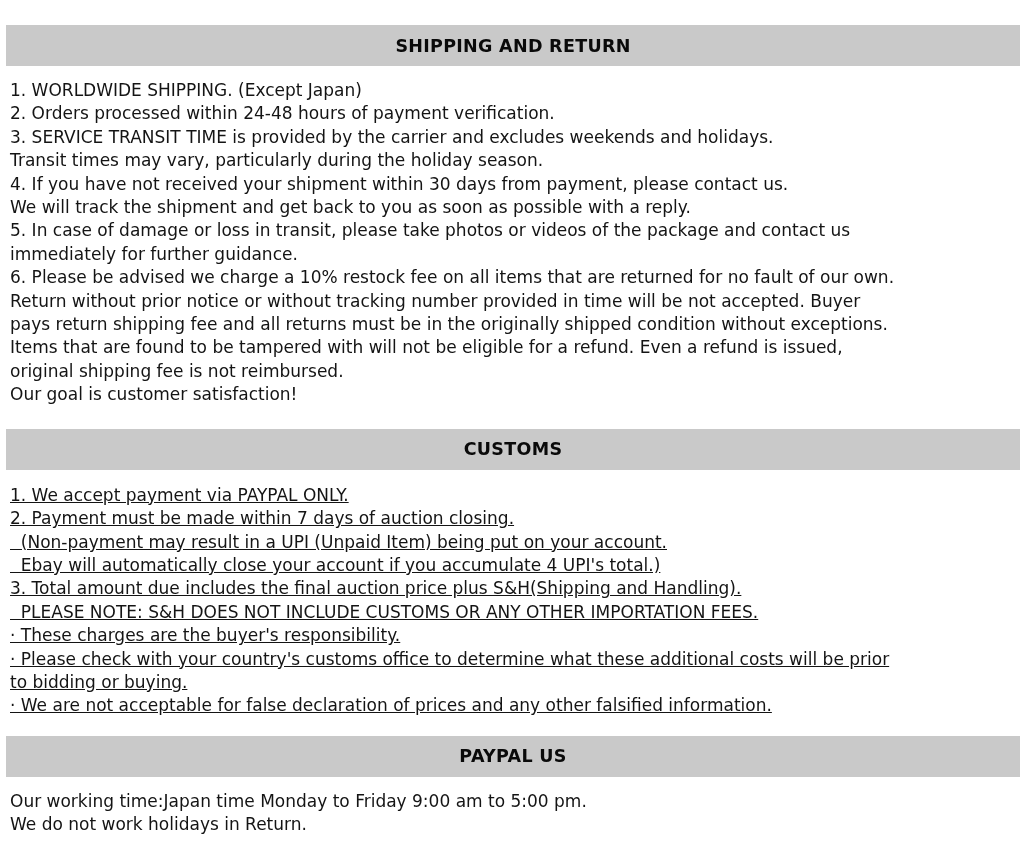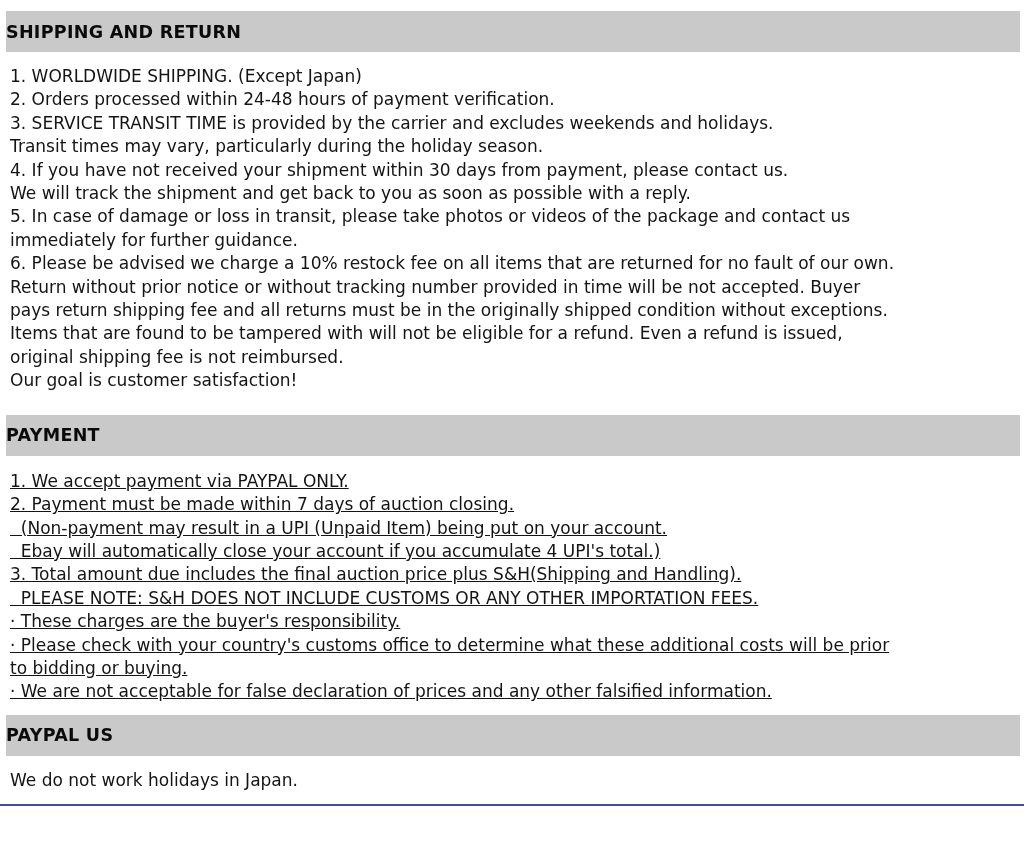--- a/index.html
+++ b/index.html
@@ -16,25 +16,26 @@
     font-family:"DejaVu Sans","Liberation Sans",sans-serif;
     color:var(--text-color);
     overflow:hidden;
   }
   .page{
     padding-top:7px;
     box-sizing:border-box;
     width:1024px;
   }
   .section-header{
-    margin:4px 4px 0 6px;
+    margin:18px 4px 0 6px;
     height:41px;
     background:var(--bar-color);
     display:flex;
     align-items:center;
+    justify-content:center;
     font-weight:bold;
     font-size:17.5px;
     letter-spacing:0.3px;
     color:#0a0a0a;
   }
   .text-block{
     padding:13px 0 0 10px;
     margin-bottom:22px;
     font-size:17px;
     line-height:23.4px;
@@ -54,24 +55,24 @@
 <body>
 
 <div class="page">
 
   <div class="section-header">
     <span>SHIPPING AND RETURN</span>
   </div>
   <div class="text-block"><div class="text-line">1. WORLDWIDE SHIPPING. (Except Japan)</div><div class="text-line">2. Orders processed within 24-48 hours of payment verification.</div><div class="text-line">3. SERVICE TRANSIT TIME is provided by the carrier and excludes weekends and holidays.</div><div class="text-line">Transit times may vary, particularly during the holiday season.</div><div class="text-line">4. If you have not received your shipment within 30 days from payment, please contact us.</div><div class="text-line">We will track the shipment and get back to you as soon as possible with a reply.</div><div class="text-line">5. In case of damage or loss in transit, please take photos or videos of the package and contact us</div><div class="text-line">immediately for further guidance.</div><div class="text-line">6. Please be advised we charge a 10% restock fee on all items that are returned for no fault of our own.</div><div class="text-line">Return without prior notice or without tracking number provided in time will be not accepted. Buyer</div><div class="text-line">pays return shipping fee and all returns must be in the originally shipped condition without exceptions.</div><div class="text-line">Items that are found to be tampered with will not be eligible for a refund. Even a refund is issued,</div><div class="text-line">original shipping fee is not reimbursed.</div><div class="text-line">Our goal is customer satisfaction!</div></div>
 
   <div class="section-header">
-    <span>PAYMENT</span>
+    <span>CUSTOMS</span>
   </div>
   <div class="text-block payment"><div class="text-line">1. We accept payment via PAYPAL ONLY.</div><div class="text-line">2. Payment must be made within 7 days of auction closing.</div><div class="text-line">  (Non-payment may result in a UPI (Unpaid Item) being put on your account.</div><div class="text-line">  Ebay will automatically close your account if you accumulate 4 UPI's total.)</div><div class="text-line">3. Total amount due includes the final auction price plus S&amp;H(Shipping and Handling).</div><div class="text-line">  PLEASE NOTE: S&amp;H DOES NOT INCLUDE CUSTOMS OR ANY OTHER IMPORTATION FEES.</div><div class="text-line">· These charges are the buyer's responsibility.</div><div class="text-line">· Please check with your country's customs office to determine what these additional costs will be prior</div><div class="text-line">to bidding or buying.</div><div class="text-line">· We are not acceptable for false declaration of prices and any other falsified information.</div></div>
 
   <div class="section-header">
     <span>PAYPAL US</span>
   </div>
-  <div class="text-block about"><div class="text-line">We do not work holidays in Japan.</div></div>
+  <div class="text-block about"><div class="text-line">Our working time:Japan time Monday to Friday 9:00 am to 5:00 pm.</div><div class="text-line">We do not work holidays in Return.</div></div>
 
   <div class="bottom-divider"></div>
 
 </div>
 
 </body></html>

